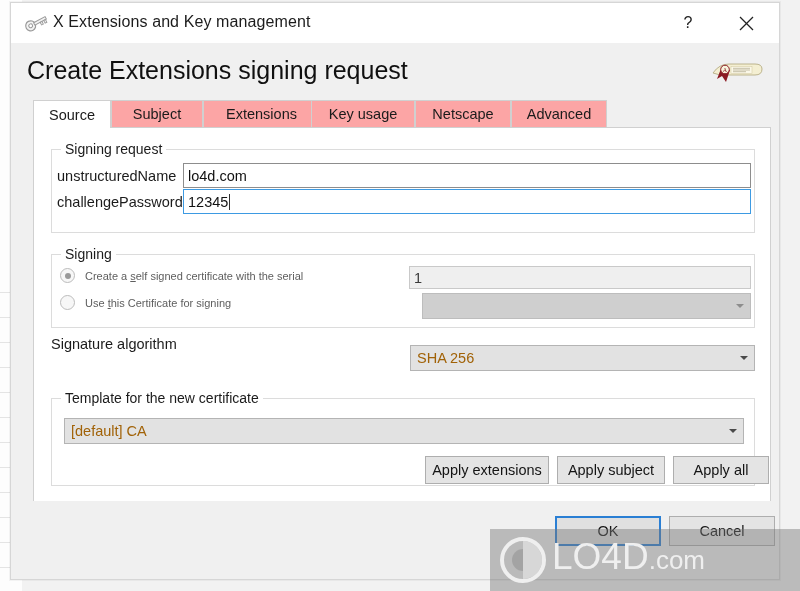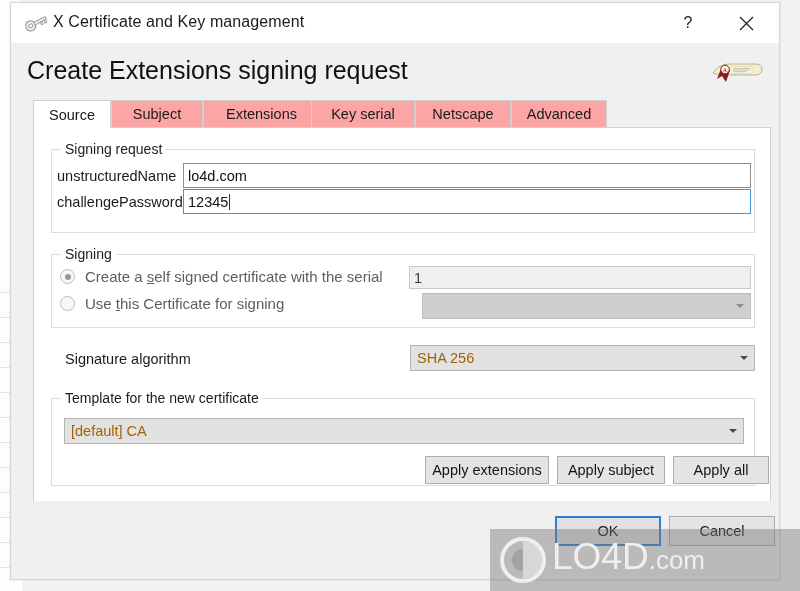--- a/index.html
+++ b/index.html
@@ -99,21 +99,21 @@
   .radio-row { position:absolute; display:flex; align-items:center; }
   .radio {
     width:15px; height:15px; border-radius:50%;
     border:1px solid #bcbcbc; background:#f7f7f7; box-sizing:border-box;
     position:relative; flex:none;
   }
   .radio.checked::after {
     content:""; position:absolute; left:3.5px; top:3.5px;
     width:6px; height:6px; border-radius:50%; background:#9a9a9a;
   }
-  .radio-label { margin-left:10px; font-size:15px; color:#5e5e5e; white-space:nowrap; }
+  .radio-label { margin-left:10px; font-size:11px; color:#5e5e5e; white-space:nowrap; }
 
   
   .combo {
     position:absolute; box-sizing:border-box;
     background:#e2e2e2; border:1px solid #b4b4b4;
     font-size:14.5px; color:#a16207;
     display:flex; align-items:center; padding:12px 6px; white-space:nowrap;
   }
   .combo.greyed { background:#cfcfcf; border:1px solid #bdbdbd; }
   .combo .arrow {
@@ -177,21 +177,21 @@
         <svg viewBox="0 0 26 20" width="26" height="20">
           <g transform="rotate(-28 13 10)">
             <circle cx="7" cy="10" r="5" fill="#f3f3f3" stroke="#9a9a9a" stroke-width="1.2"></circle>
             <circle cx="7" cy="10" r="1.9" fill="#ffffff" stroke="#9a9a9a" stroke-width="1"></circle>
             <rect x="11" y="8.6" width="13" height="2.8" fill="#f3f3f3" stroke="#9a9a9a" stroke-width="1"></rect>
             <rect x="17" y="11.4" width="2" height="3" fill="#f3f3f3" stroke="#9a9a9a" stroke-width="0.9"></rect>
             <rect x="21" y="11.4" width="2" height="3" fill="#f3f3f3" stroke="#9a9a9a" stroke-width="0.9"></rect>
           </g>
         </svg>
       </div>
-      <div class="title-text">X Certificate and Key management</div>
+      <div class="title-text">X Extensions and Key management</div>
       <div class="ctrl ctrl-help">?</div>
       <div class="ctrl ctrl-close">
         <svg width="15" height="15" viewBox="0 0 15 15">
           <line x1="1" y1="1" x2="14" y2="14" stroke="#222" stroke-width="1.3"></line>
           <line x1="14" y1="1" x2="1" y2="14" stroke="#222" stroke-width="1.3"></line>
         </svg>
       </div>
     </div>
 
     <div class="dlg-body">
@@ -217,21 +217,21 @@
         <div class="tab active" style="left:0px;width:78px;">
             <span>Source</span>
           </div>
         <div class="tab" style="left:78px;width:92px;">
             <span>Subject</span>
           </div>
         <div class="tab" style="left:170px;width:117px;">
             <span>Extensions</span>
           </div>
         <div class="tab" style="left:278px;width:104px;">
-            <span>Key serial</span>
+            <span>Key usage</span>
           </div>
         <div class="tab" style="left:478px;width:96px;">
             <span>Advanced</span>
           </div>
         <div class="tab" style="left:382px;width:96px;">
             <span>Netscape</span>
           </div>
       </div>
 
       <div class="panel">
@@ -265,21 +265,21 @@
           <div class="radio-row" style="left:8px; top:40px;">
             <span class="radio"></span>
             <span class="radio-label"><span>Use </span><span class="u">t</span><span>his Certificate for signing</span></span>
           </div>
           <div class="combo greyed" style="left:370px; top:38px; width:329px; height:23px;">
             <span></span>
             <span class="arrow"></span>
           </div>
         </div>
 
-        <div class="fld-label" style="left:17px; top:223px;margin-left:14px;">Signature algorithm</div>
+        <div class="fld-label" style="left:17px; top:208px;">Signature algorithm</div>
         <div class="combo" style="left:376px; top:217px; width:345px; height:26px;">
           <span>SHA 256</span>
           <span class="arrow"></span>
         </div>
 
         <div class="group" style="left:17px; top:270px; width:704px; height:88px;">
           <div class="group-title">Template for the new certificate</div>
 
           <div class="combo" style="left:12px; top:19px; width:680px; height:26px;">
             <span>[default] CA</span>

